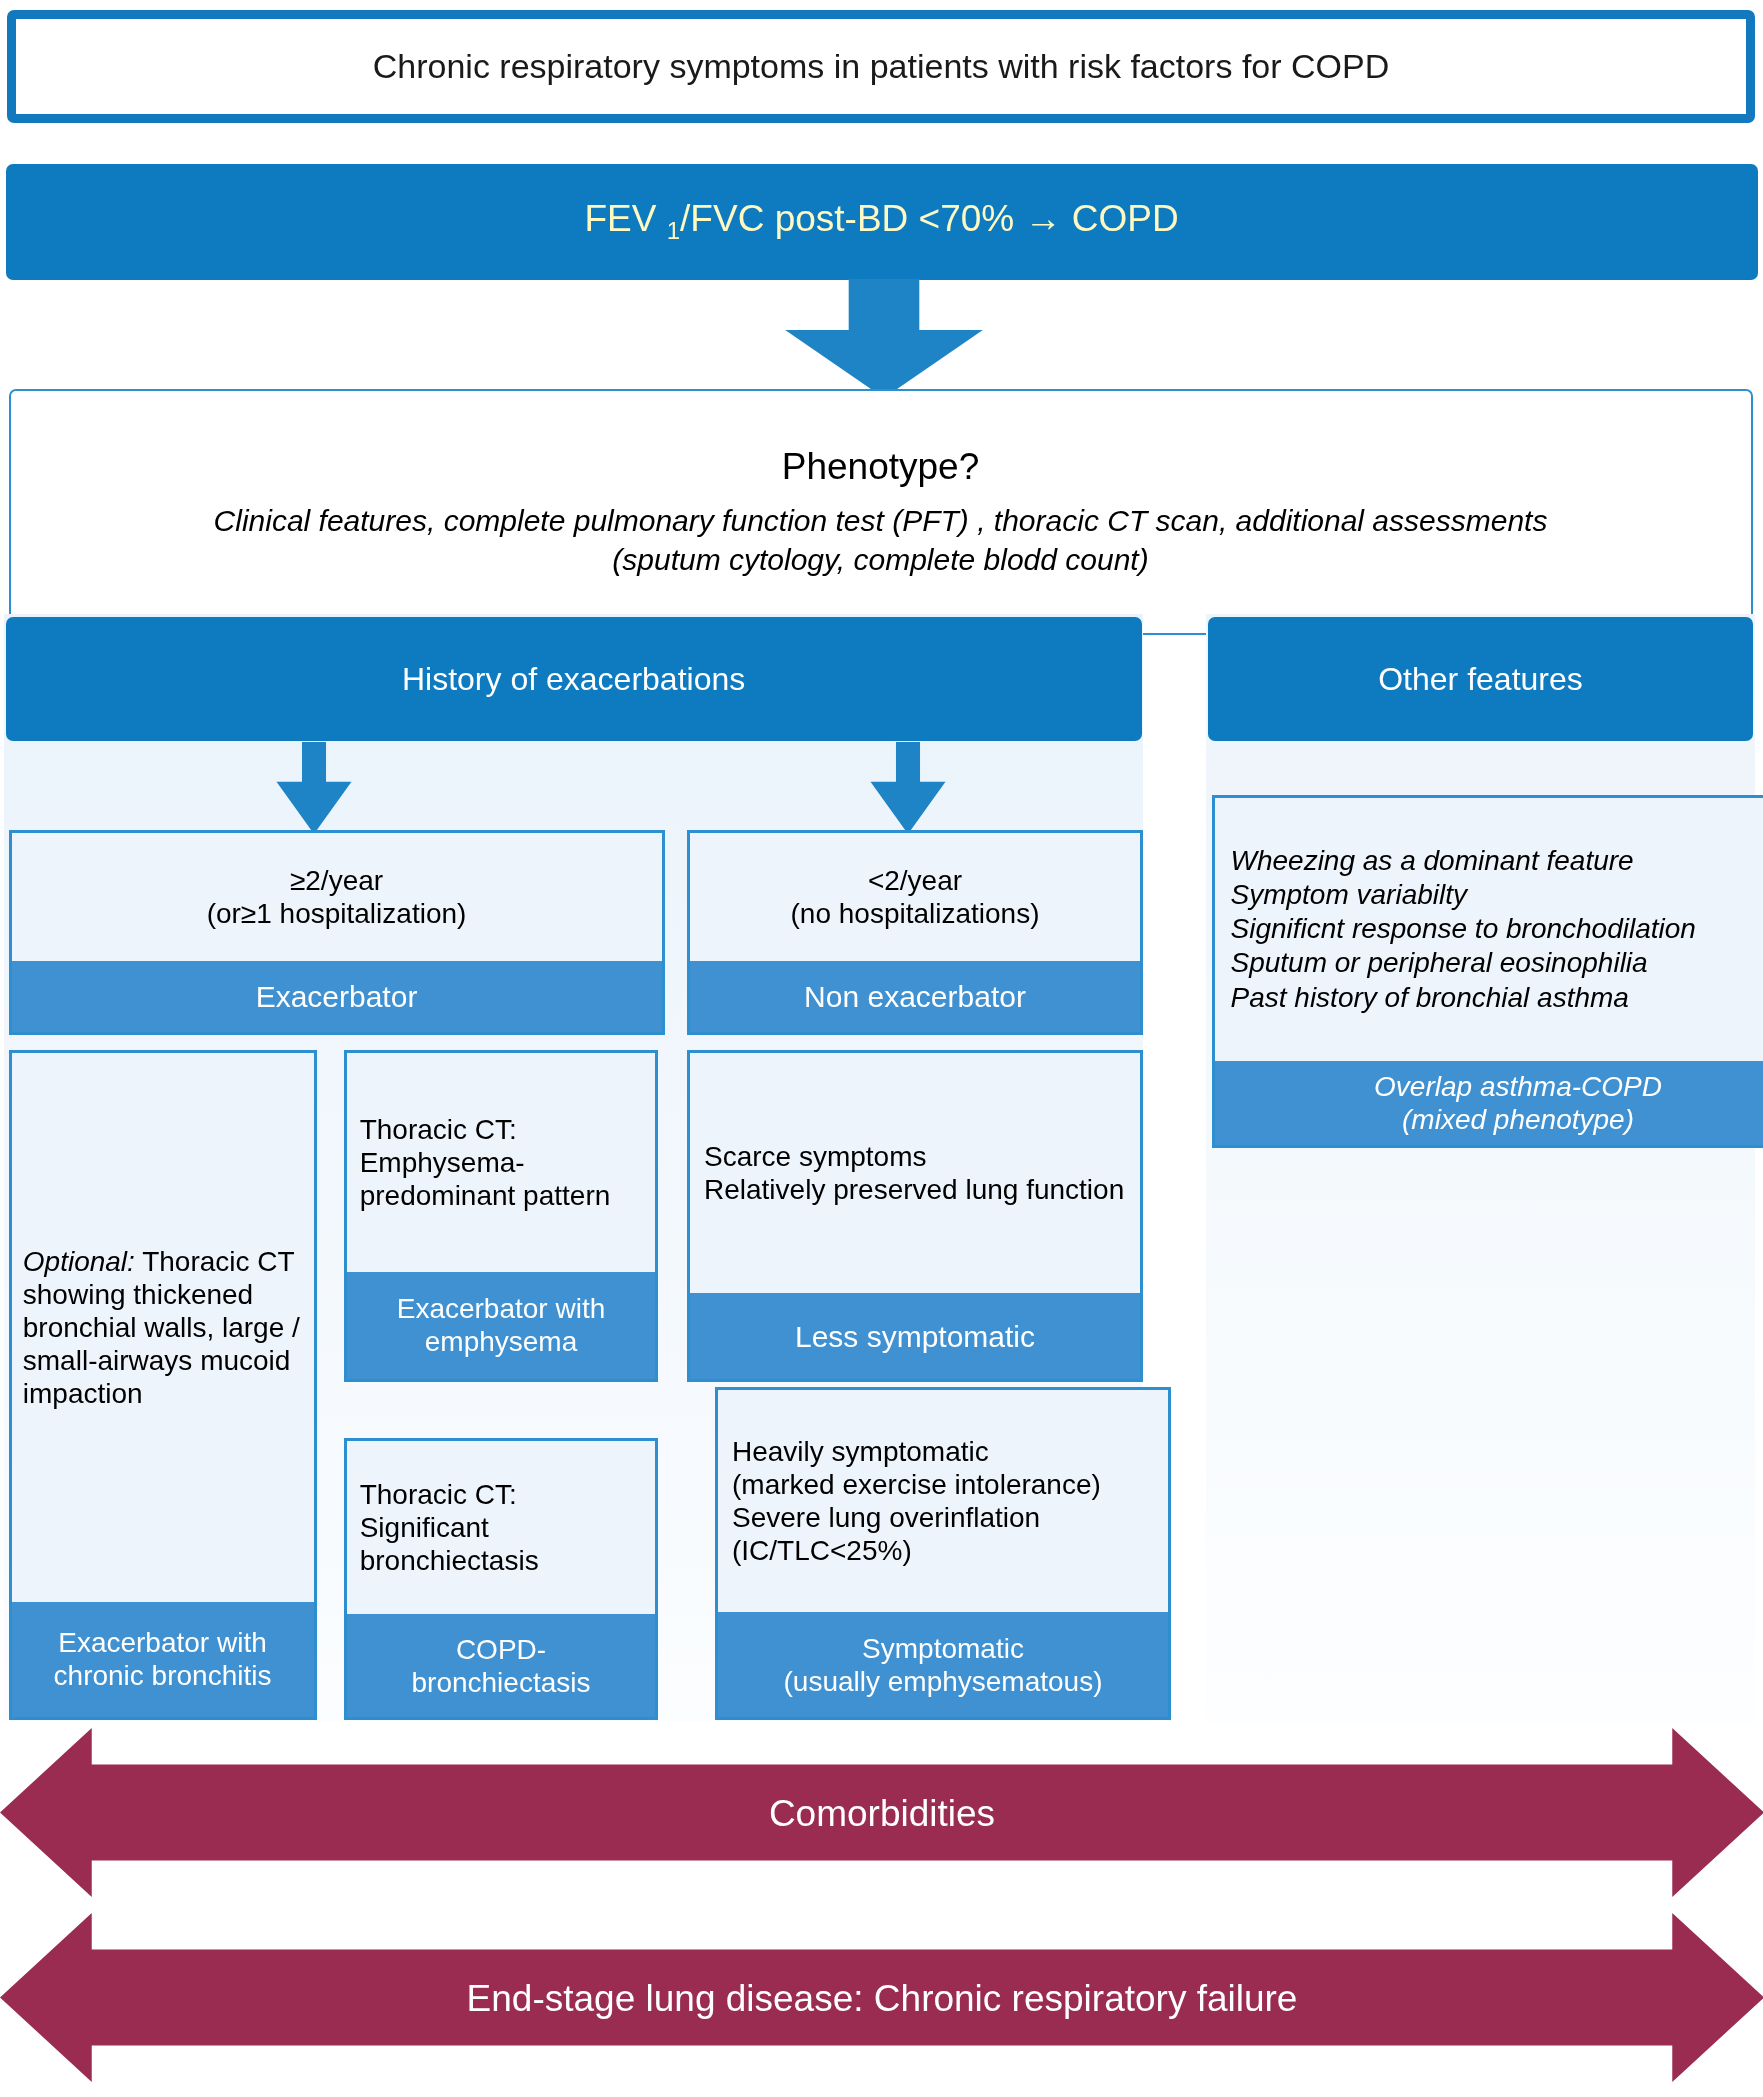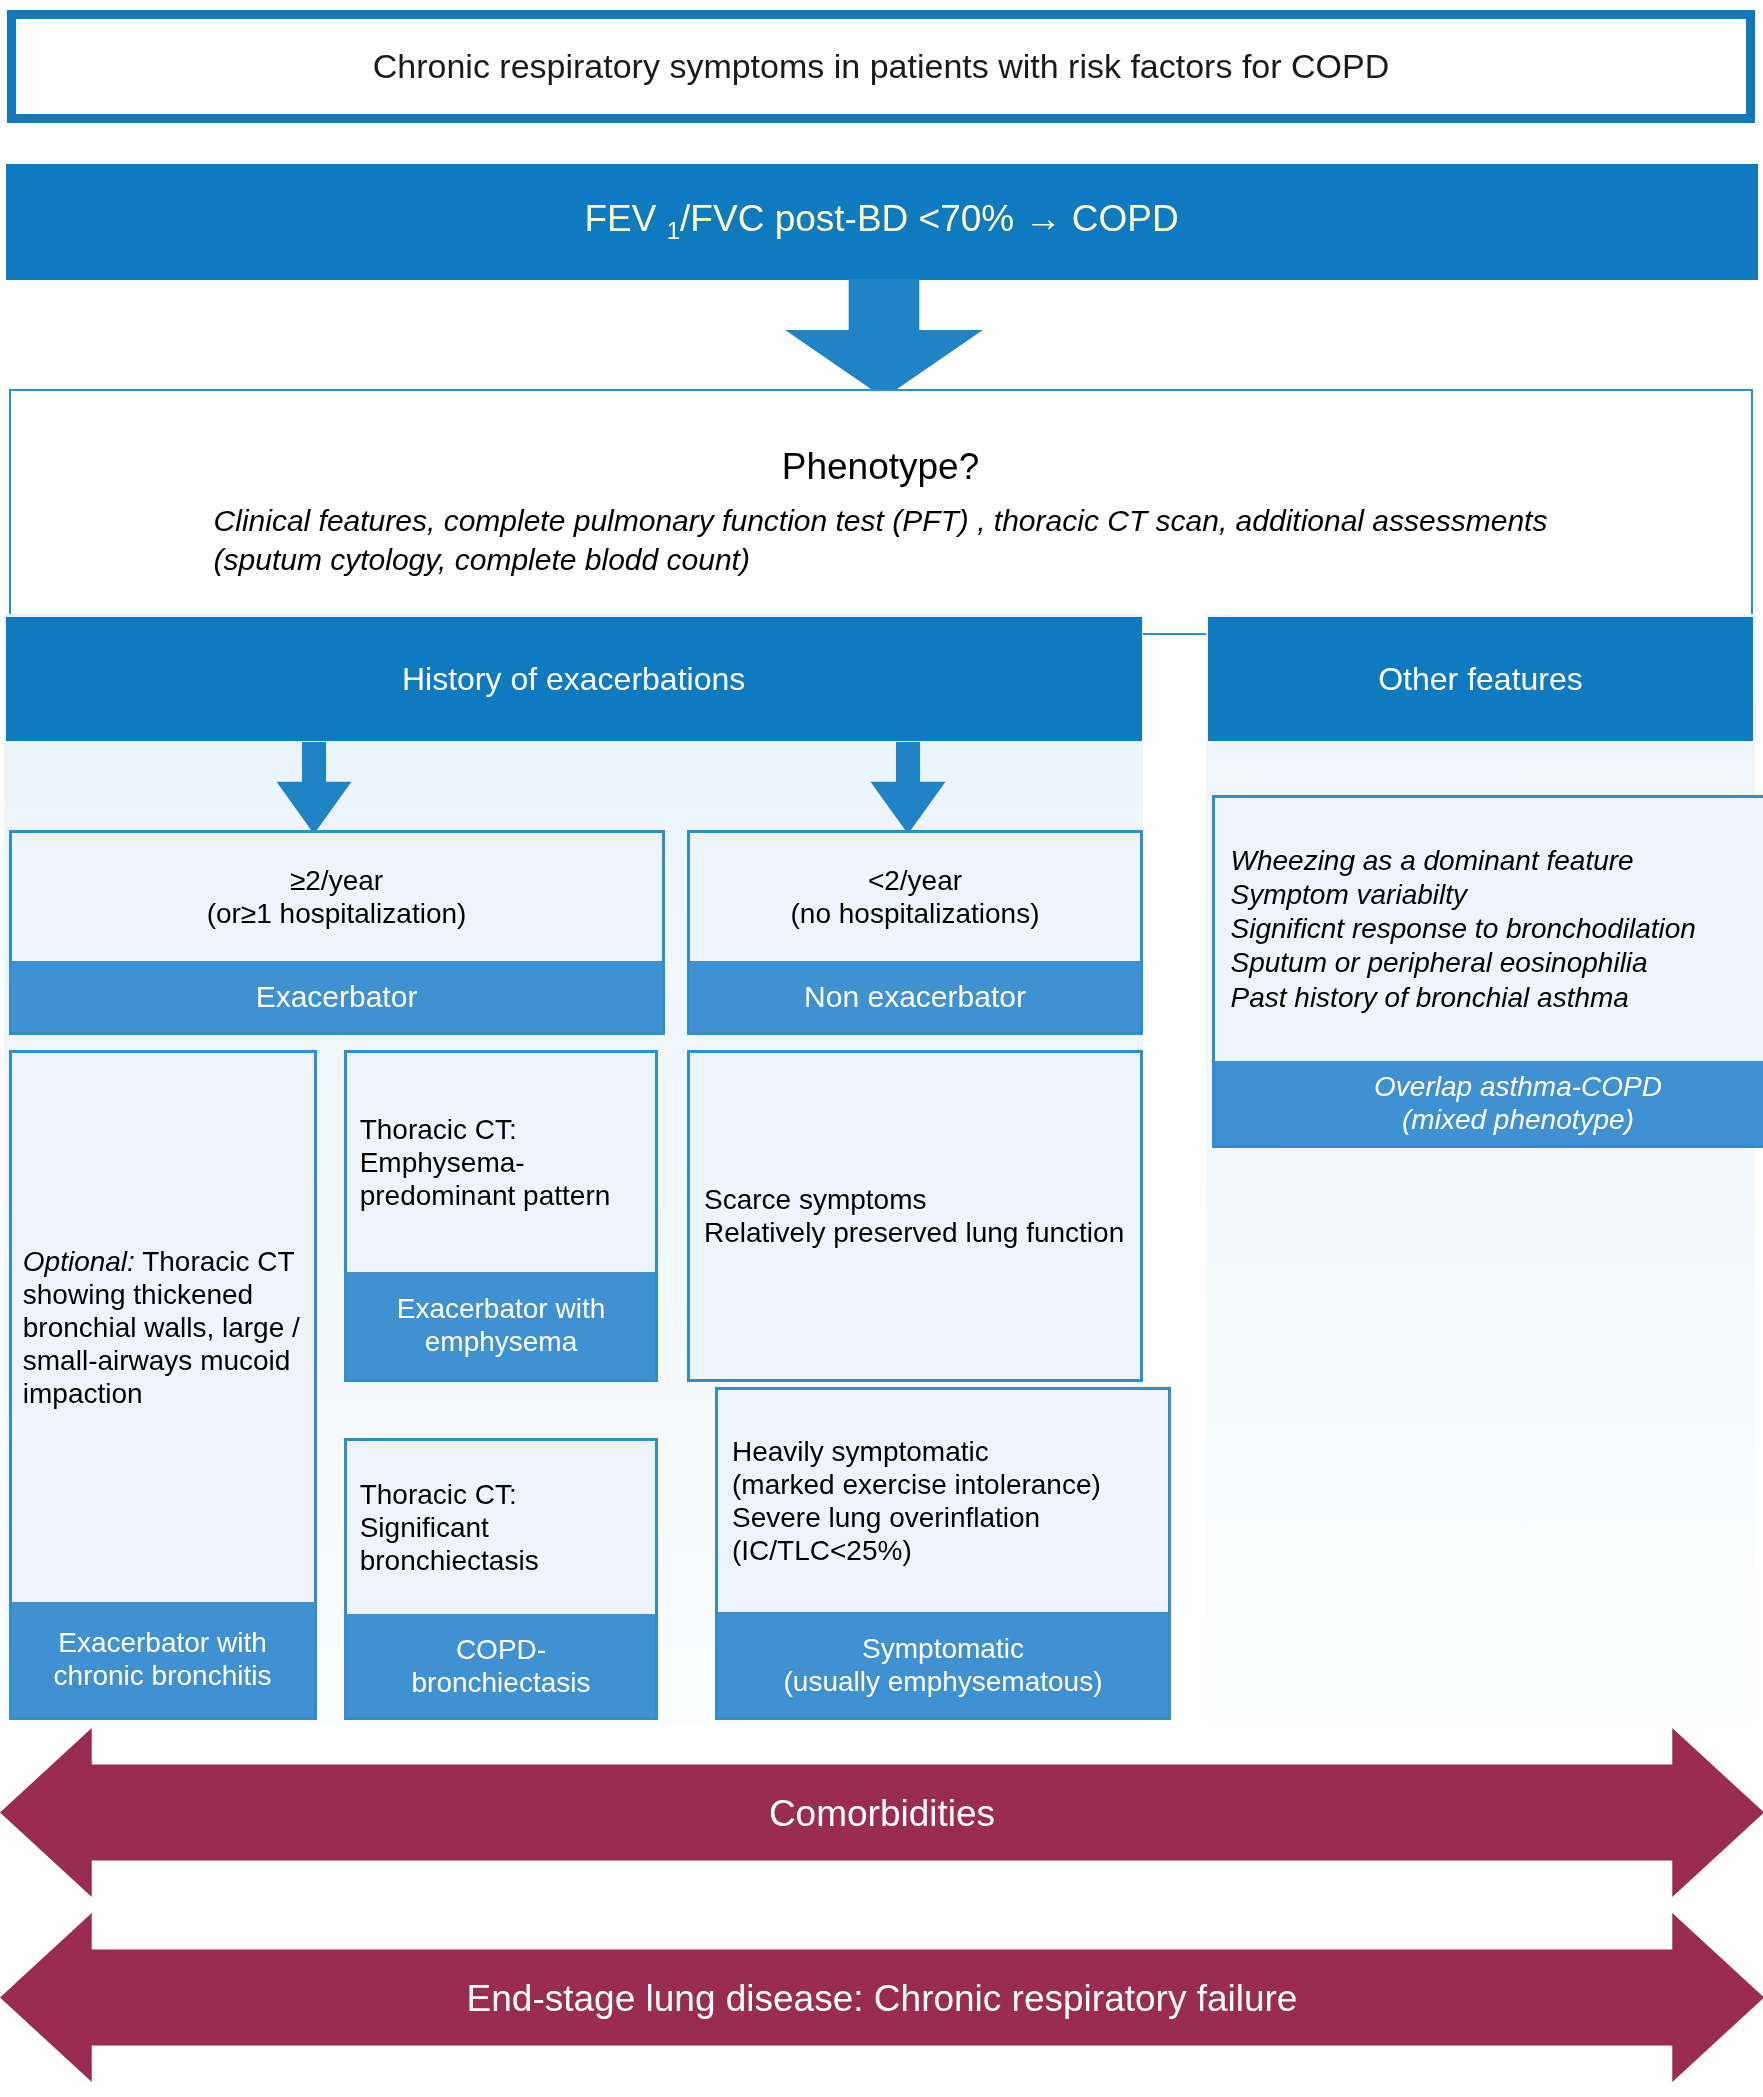--- a/index.html
+++ b/index.html
@@ -11,21 +11,21 @@
   #canvas{
     position:relative;
     width:1764px;
     height:2097px;
     background:#ffffff;
     overflow:hidden;
   }
 
   
   .abs{position:absolute;box-sizing:border-box;}
-  .ctr{display:flex;align-items:center;justify-content:center;text-align:left;}
+  .ctr{display:flex;align-items:center;justify-content:center;text-align:center;border-radius:7px;}
 
   
   #title-box{
     left:7px;top:10px;width:1748px;height:113px;
     border:9.2px solid #1279BF;
     background:#ffffff;
   }
   #title-box .txt{font-size:34px;line-height:1.15;color:#1a1a1a;}
 
   
@@ -252,20 +252,21 @@
         <div>bronchiectasis</div>
       </div>
     </div>
   </div>
 
   <div class="abs card" id="card-less">
     <div class="body left">
       <span class="ln">Scarce symptoms</span>
       <span class="ln">Relatively preserved lung function</span>
     </div>
+    <div class="label">Less symptomatic</div>
   </div>
 
   <div class="abs card" id="card-sympt">
     <div class="body left">
       <span class="ln">Heavily symptomatic</span>
       <span class="ln">(marked exercise intolerance)</span>
       <span class="ln">Severe lung overinflation</span>
       <span class="ln">(IC/TLC&lt;25%)</span>
     </div>
     <div class="label small">

